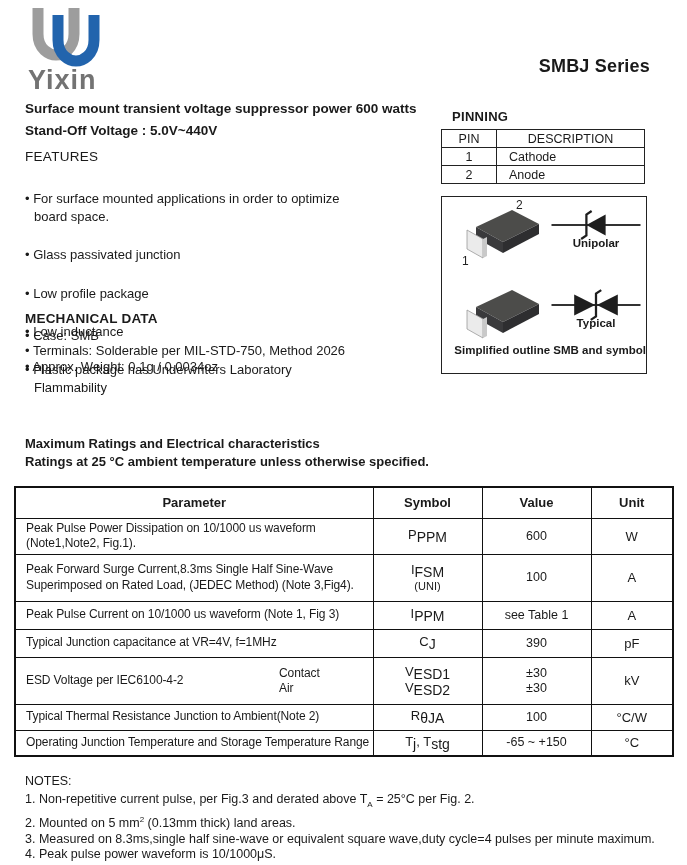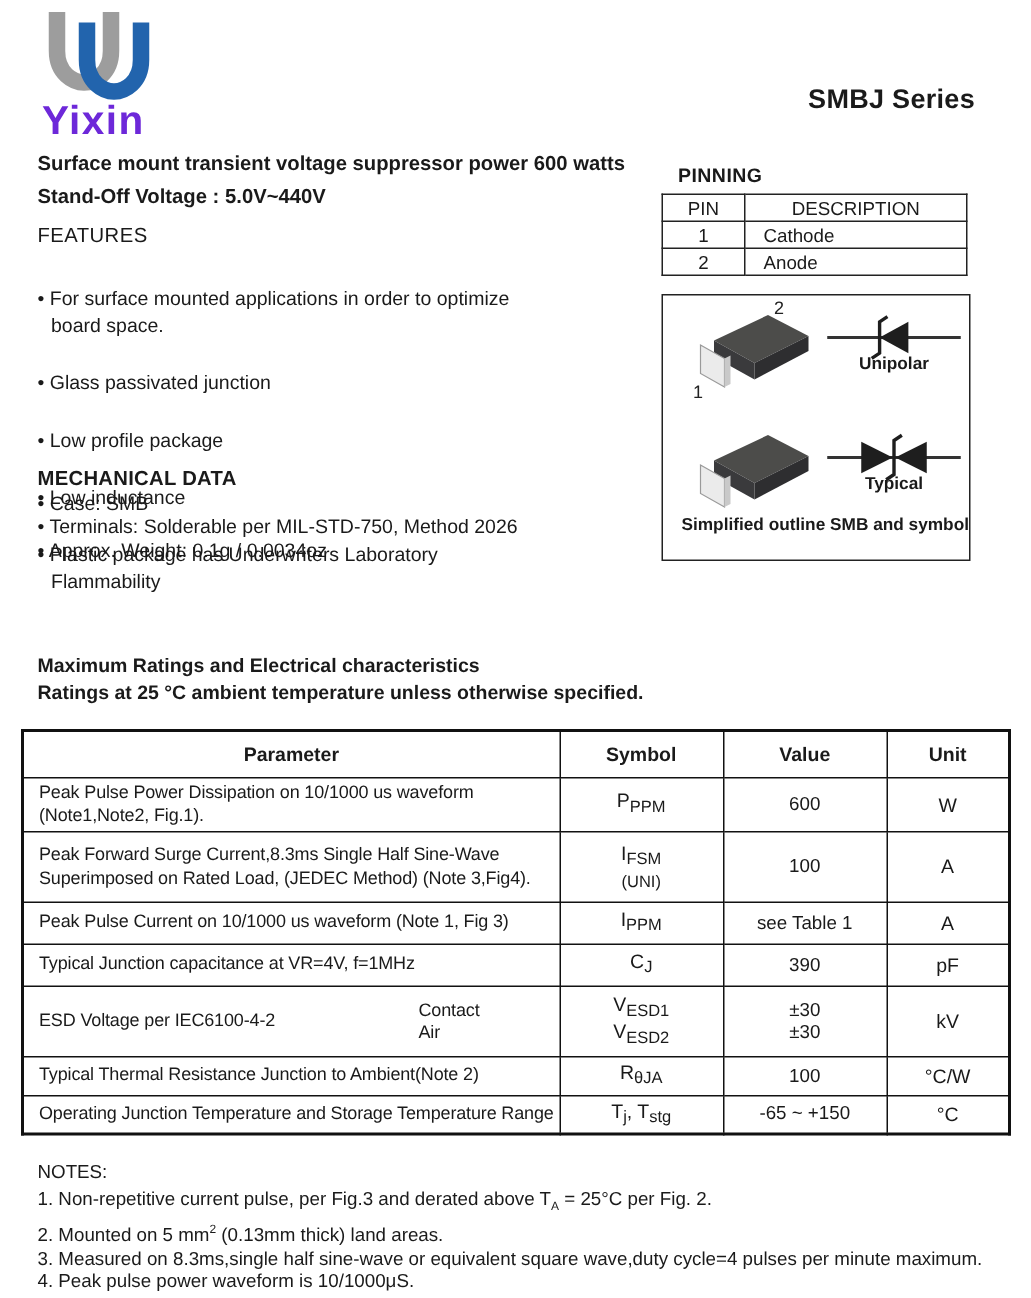--- a/index.html
+++ b/index.html
@@ -5,21 +5,21 @@
   html,body { margin:0; padding:0; background:#fff; }
   .page {
     position:relative; width:687px; height:865px; background:#ffffff;
     font-family:"Liberation Sans", sans-serif; color:#1a1a1a; overflow:hidden;
   }
   .abs { position:absolute; }
 
   
   .logo { left:28px; top:6px; width:110px; }
   .logo svg { display:block; }
-  .logo-text { font-size:27px; font-weight:bold; color:#6d28d9; letter-spacing:1px; margin-top:-5px; }
+  .logo-text { font-size:27px; font-weight:bold; color:#737373; letter-spacing:1px; margin-top:-5px; }
 
   .series-title { top:56px; right:37px; font-size:18px; font-weight:bold; letter-spacing:0.2px; }
 
   .intro-1 { left:25px; top:101px; font-size:13.5px; font-weight:bold; }
   .intro-2 { left:25px; top:123px; font-size:13.5px; font-weight:bold; }
 
   .features-heading { left:25px; top:149px; font-size:13.5px; letter-spacing:0.3px; }
   .features-list { left:25px; top:170px; width:332px; font-size:13px; }
   .feat-item { line-height:18.2px; padding-left:9px; text-indent:-9px;margin-top:20px; }
 
@@ -65,21 +65,21 @@
   .main-table tbody tr:nth-child(4){ height:28px; }
   .main-table tbody tr:nth-child(5){ height:47px; }
   .main-table tbody tr:nth-child(6){ height:26px; }
   .main-table tbody tr:nth-child(7){ height:26px;border-radius:10px; }
   td.param { text-align:left; padding-left:10px; font-size:12px; letter-spacing:-0.1px; position:relative; }
   td.param .pline { line-height:15.5px; white-space:nowrap; }
   .param-side { position:absolute; left:263px; top:50%; transform:translateY(-50%); font-size:12px; }
   .param-side div { line-height:15px; }
   td.symbol, td.value, td.unit { text-align:center; font-size:13px; }
   td.symbol .sym-line { line-height:14px; }
-  td.symbol sub { font-size:11px; vertical-align:-3px; letter-spacing:0; }
+  td.symbol sub { font-size:14px; vertical-align:-3px; letter-spacing:0; }
   td.symbol .sym-note { font-size:11px; line-height:12px; }
   td.value .vline { line-height:15px; font-size:12.5px; }
   td.unit { font-size:13px; }
 
   
   .notes { left:25px; top:774px; font-size:12.5px; width:650px; }
   .notes-heading { margin-bottom:4px; }
   .note-item { line-height:15.6px; white-space:nowrap; }
   .note-item sub { font-size:8px; }
   .note-item sup { font-size:8px; }

